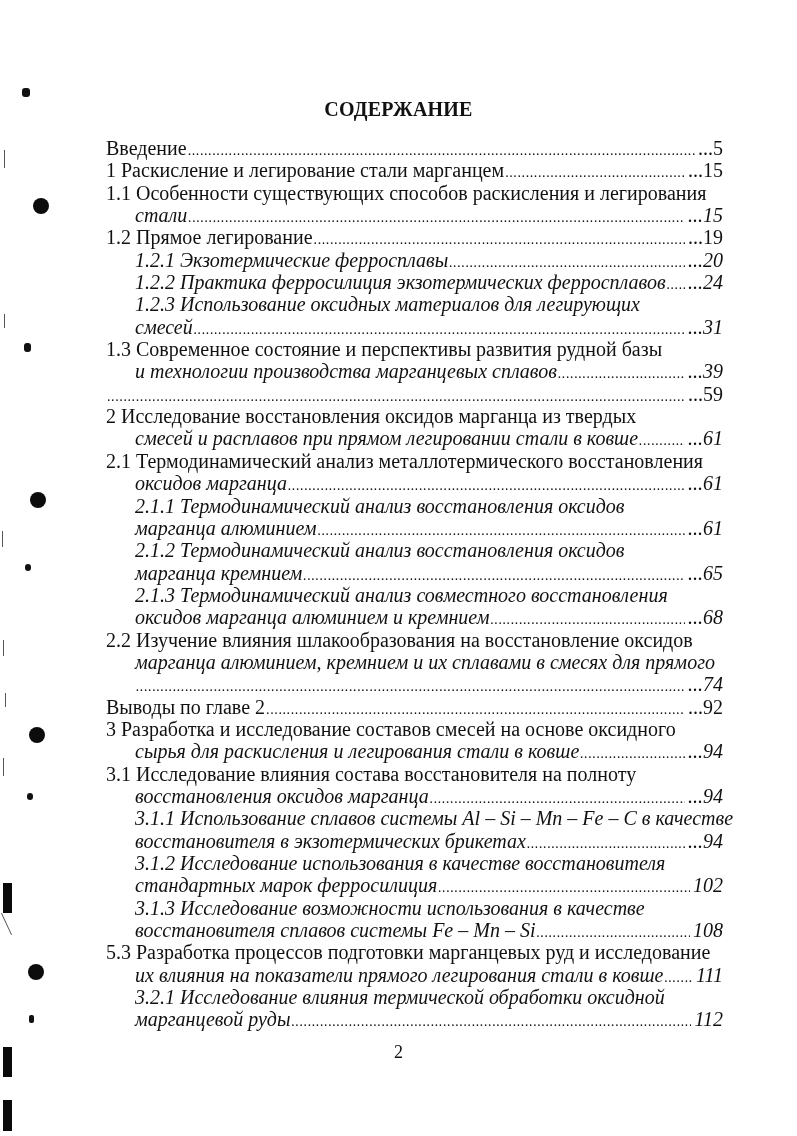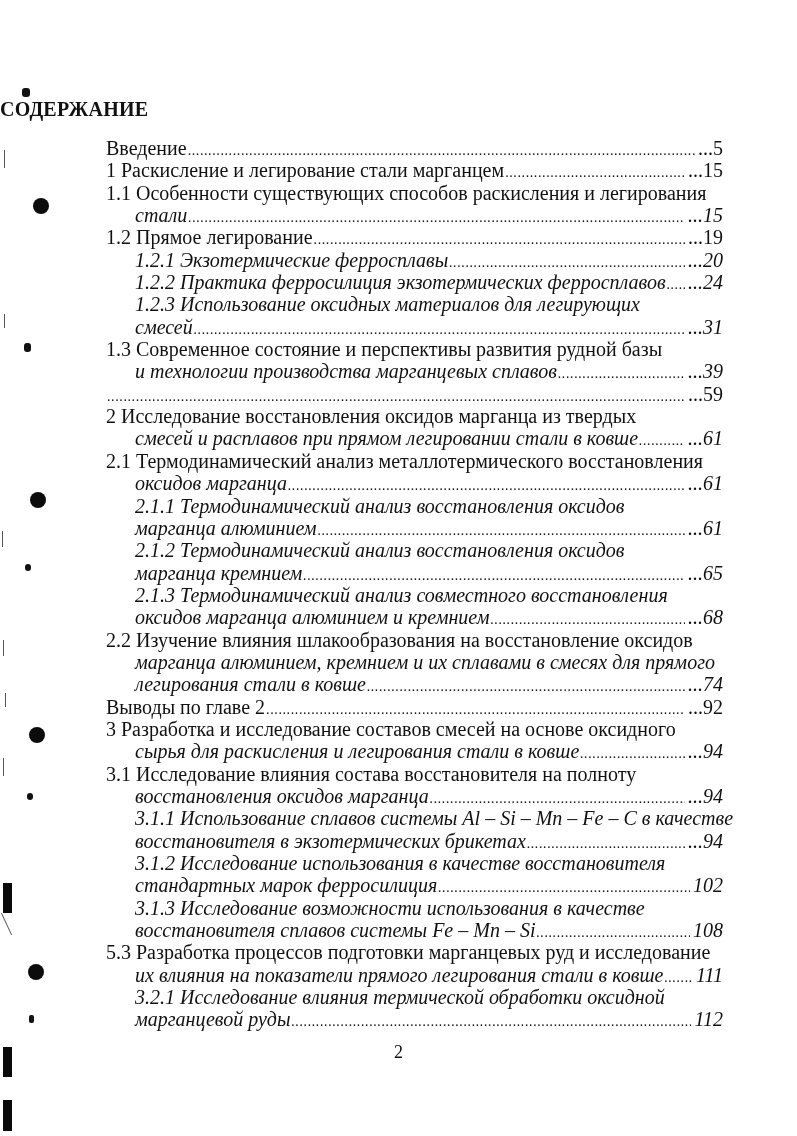--- a/index.html
+++ b/index.html
@@ -2,21 +2,21 @@
 <html><head>
   <meta charset="utf-8">
   <style>
     html, body { margin: 0; padding: 0; }
     body {
       width: 797px; height: 1136px; background: #ffffff; position: relative; overflow: hidden;
       font-family: "Liberation Serif", "DejaVu Serif", serif; color: #111;
     }
     .page { position: absolute; left: 0; top: 0; width: 797px; height: 1136px; }
     .title {
-      position: absolute; left: 0; width: 797px; top: 96px; text-align: left;
+      position: absolute; left: 0; width: 797px; top: 96px; text-align: center;
       font-weight: bold; font-size: 20px; letter-spacing: 0.2px; line-height: 26px;
     }
     .toc { position: absolute; left: 106px; top: 137px; width: 617px; }
     .line {
       height: 22.35px; line-height: 22.35px; font-size: 20px; white-space: nowrap;
       display: flex; align-items: baseline; position: relative;
     }
     .line .txt { flex: 0 0 auto; }
     .line .dots {
       flex: 1 1 auto; overflow: hidden; margin: 0 3px 0 1px; height: 22.35px;
@@ -158,21 +158,20 @@
         <span class="dots"></span>
         <span class="pg">...68</span>
       </div>
       <div class="line">
         <span class="txt">2.2 Изучение влияния шлакообразования на восстановление оксидов</span>
       </div>
       <div class="line ind1">
         <span class="txt">марганца алюминием, кремнием и их сплавами в смесях для прямого</span>
       </div>
       <div class="line ind1">
-        <span class="txt">легирования стали в ковше</span>
         <span class="dots"></span>
         <span class="pg">...74</span>
       </div>
       <div class="line">
         <span class="txt">Выводы по главе 2</span>
         <span class="dots"></span>
         <span class="pg">...92</span>
       </div>
       <div class="line">
         <span class="txt">3 Разработка и исследование составов смесей  на основе оксидного</span>

